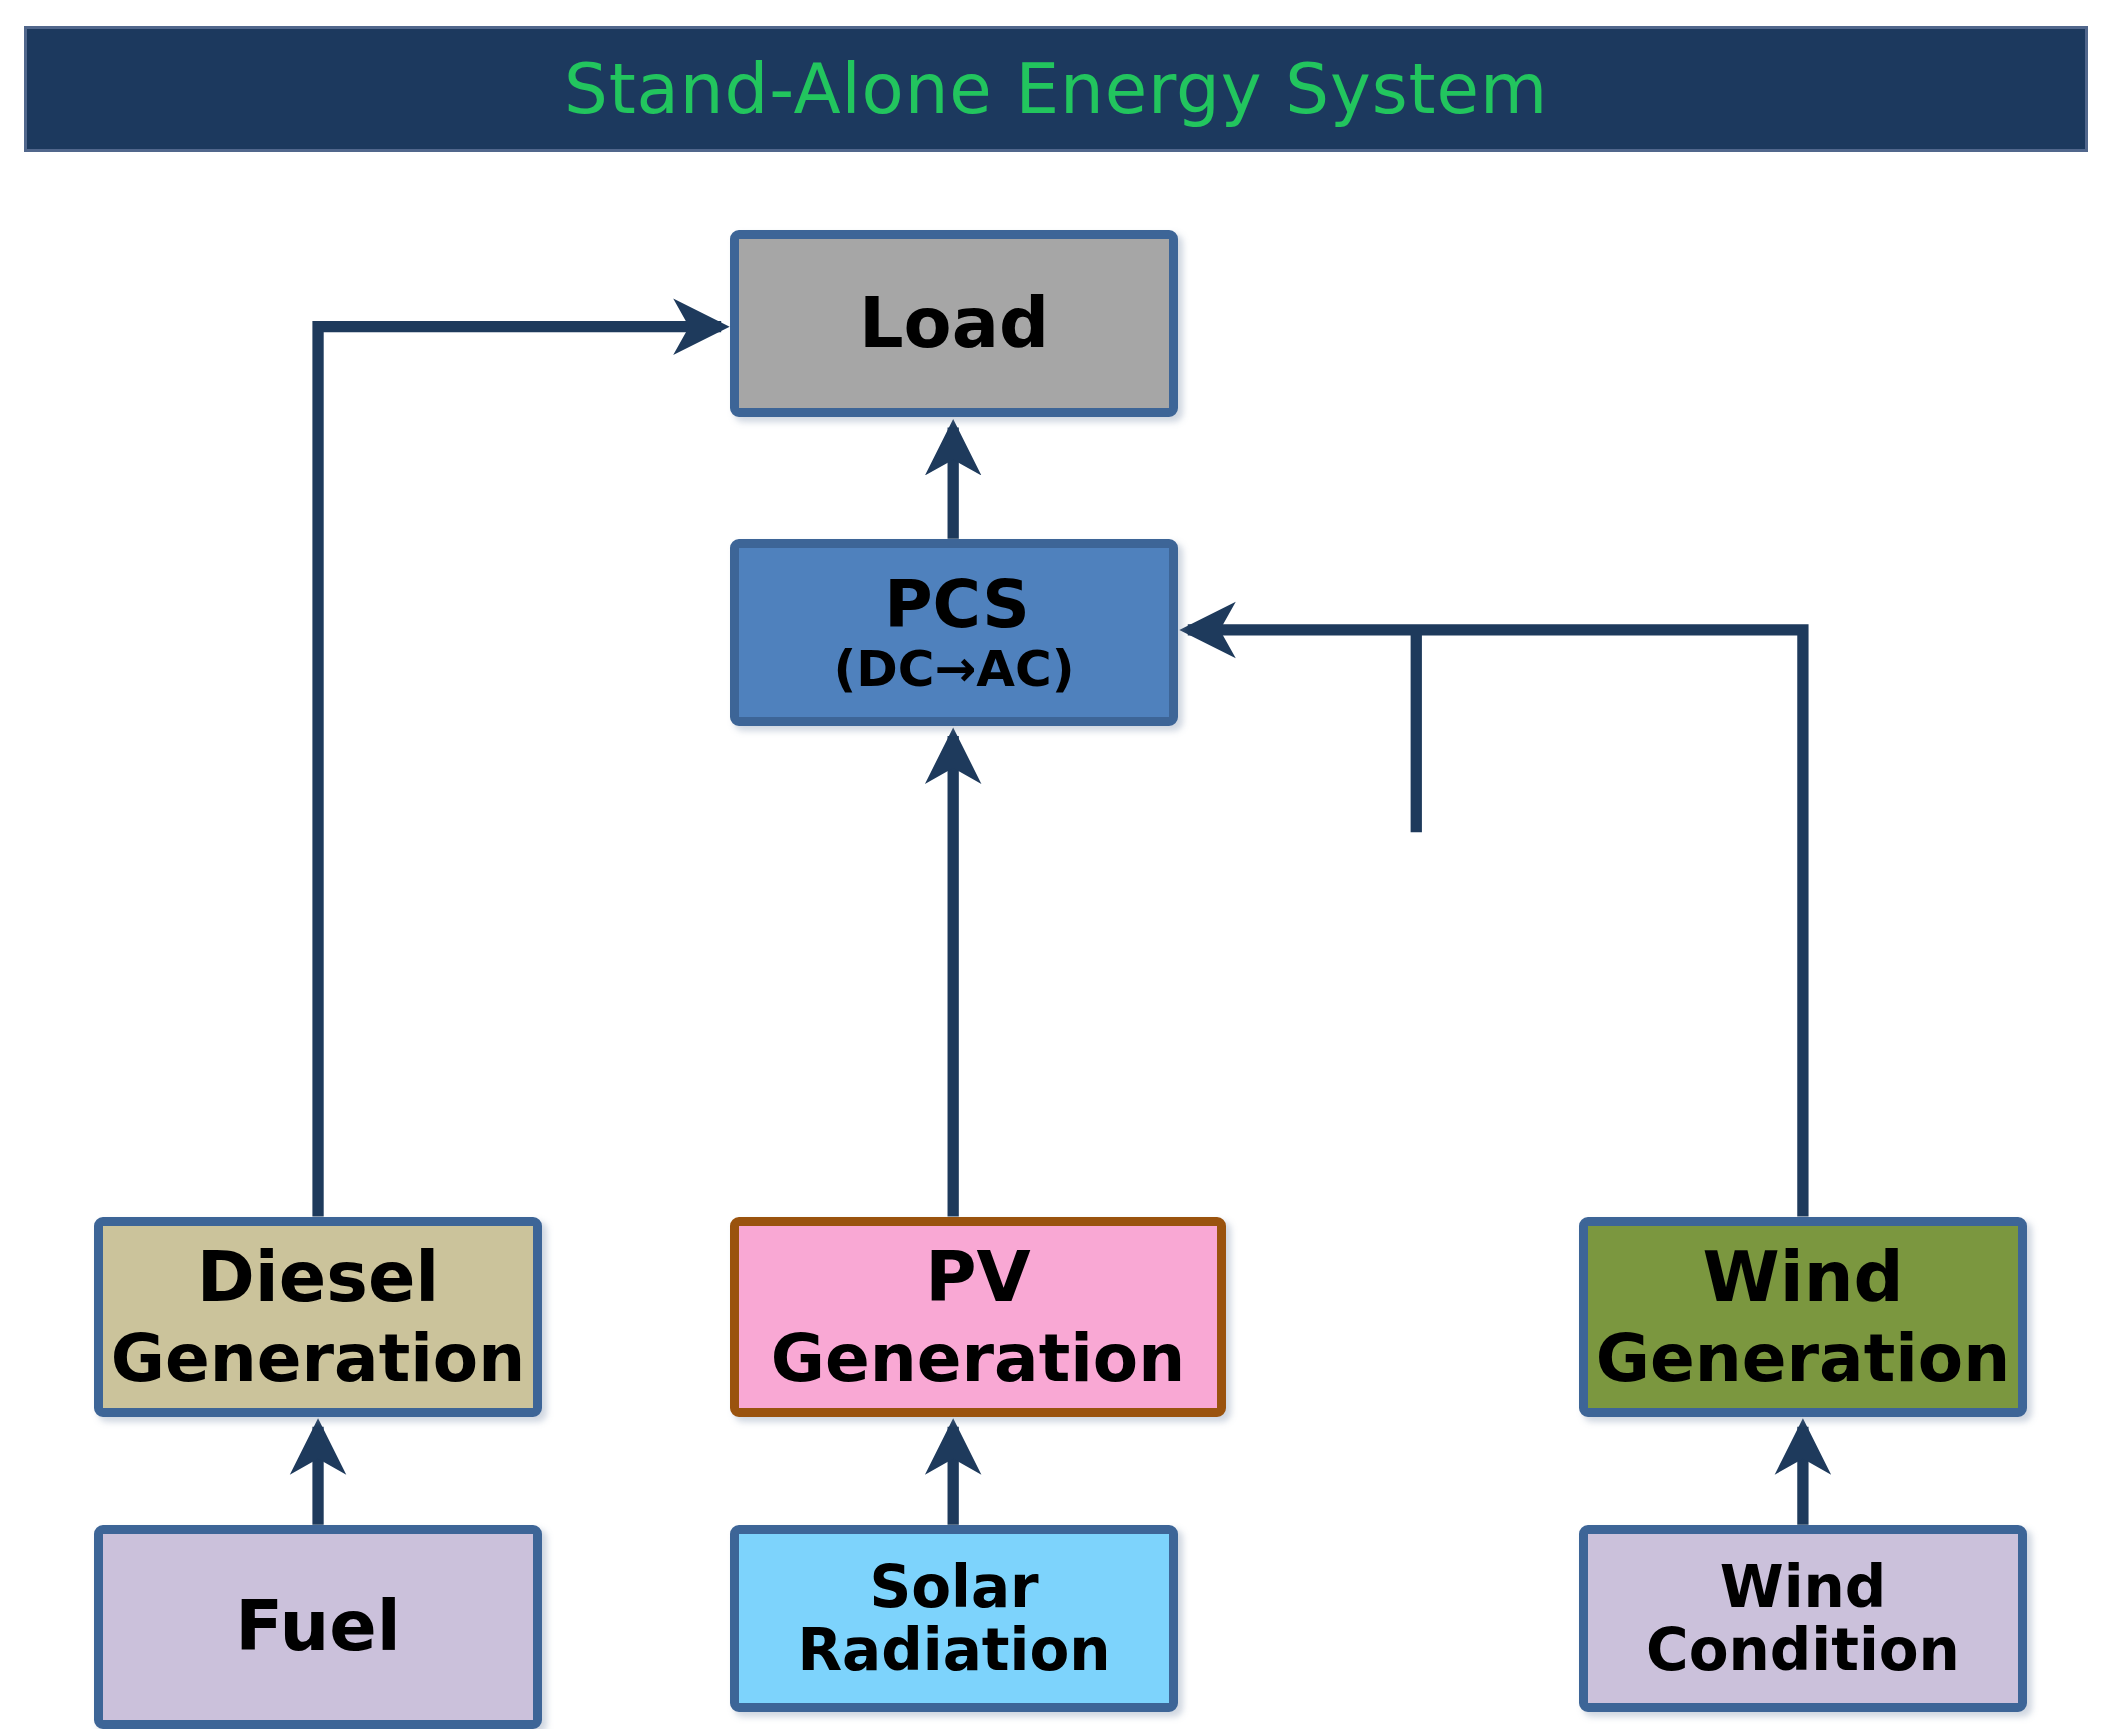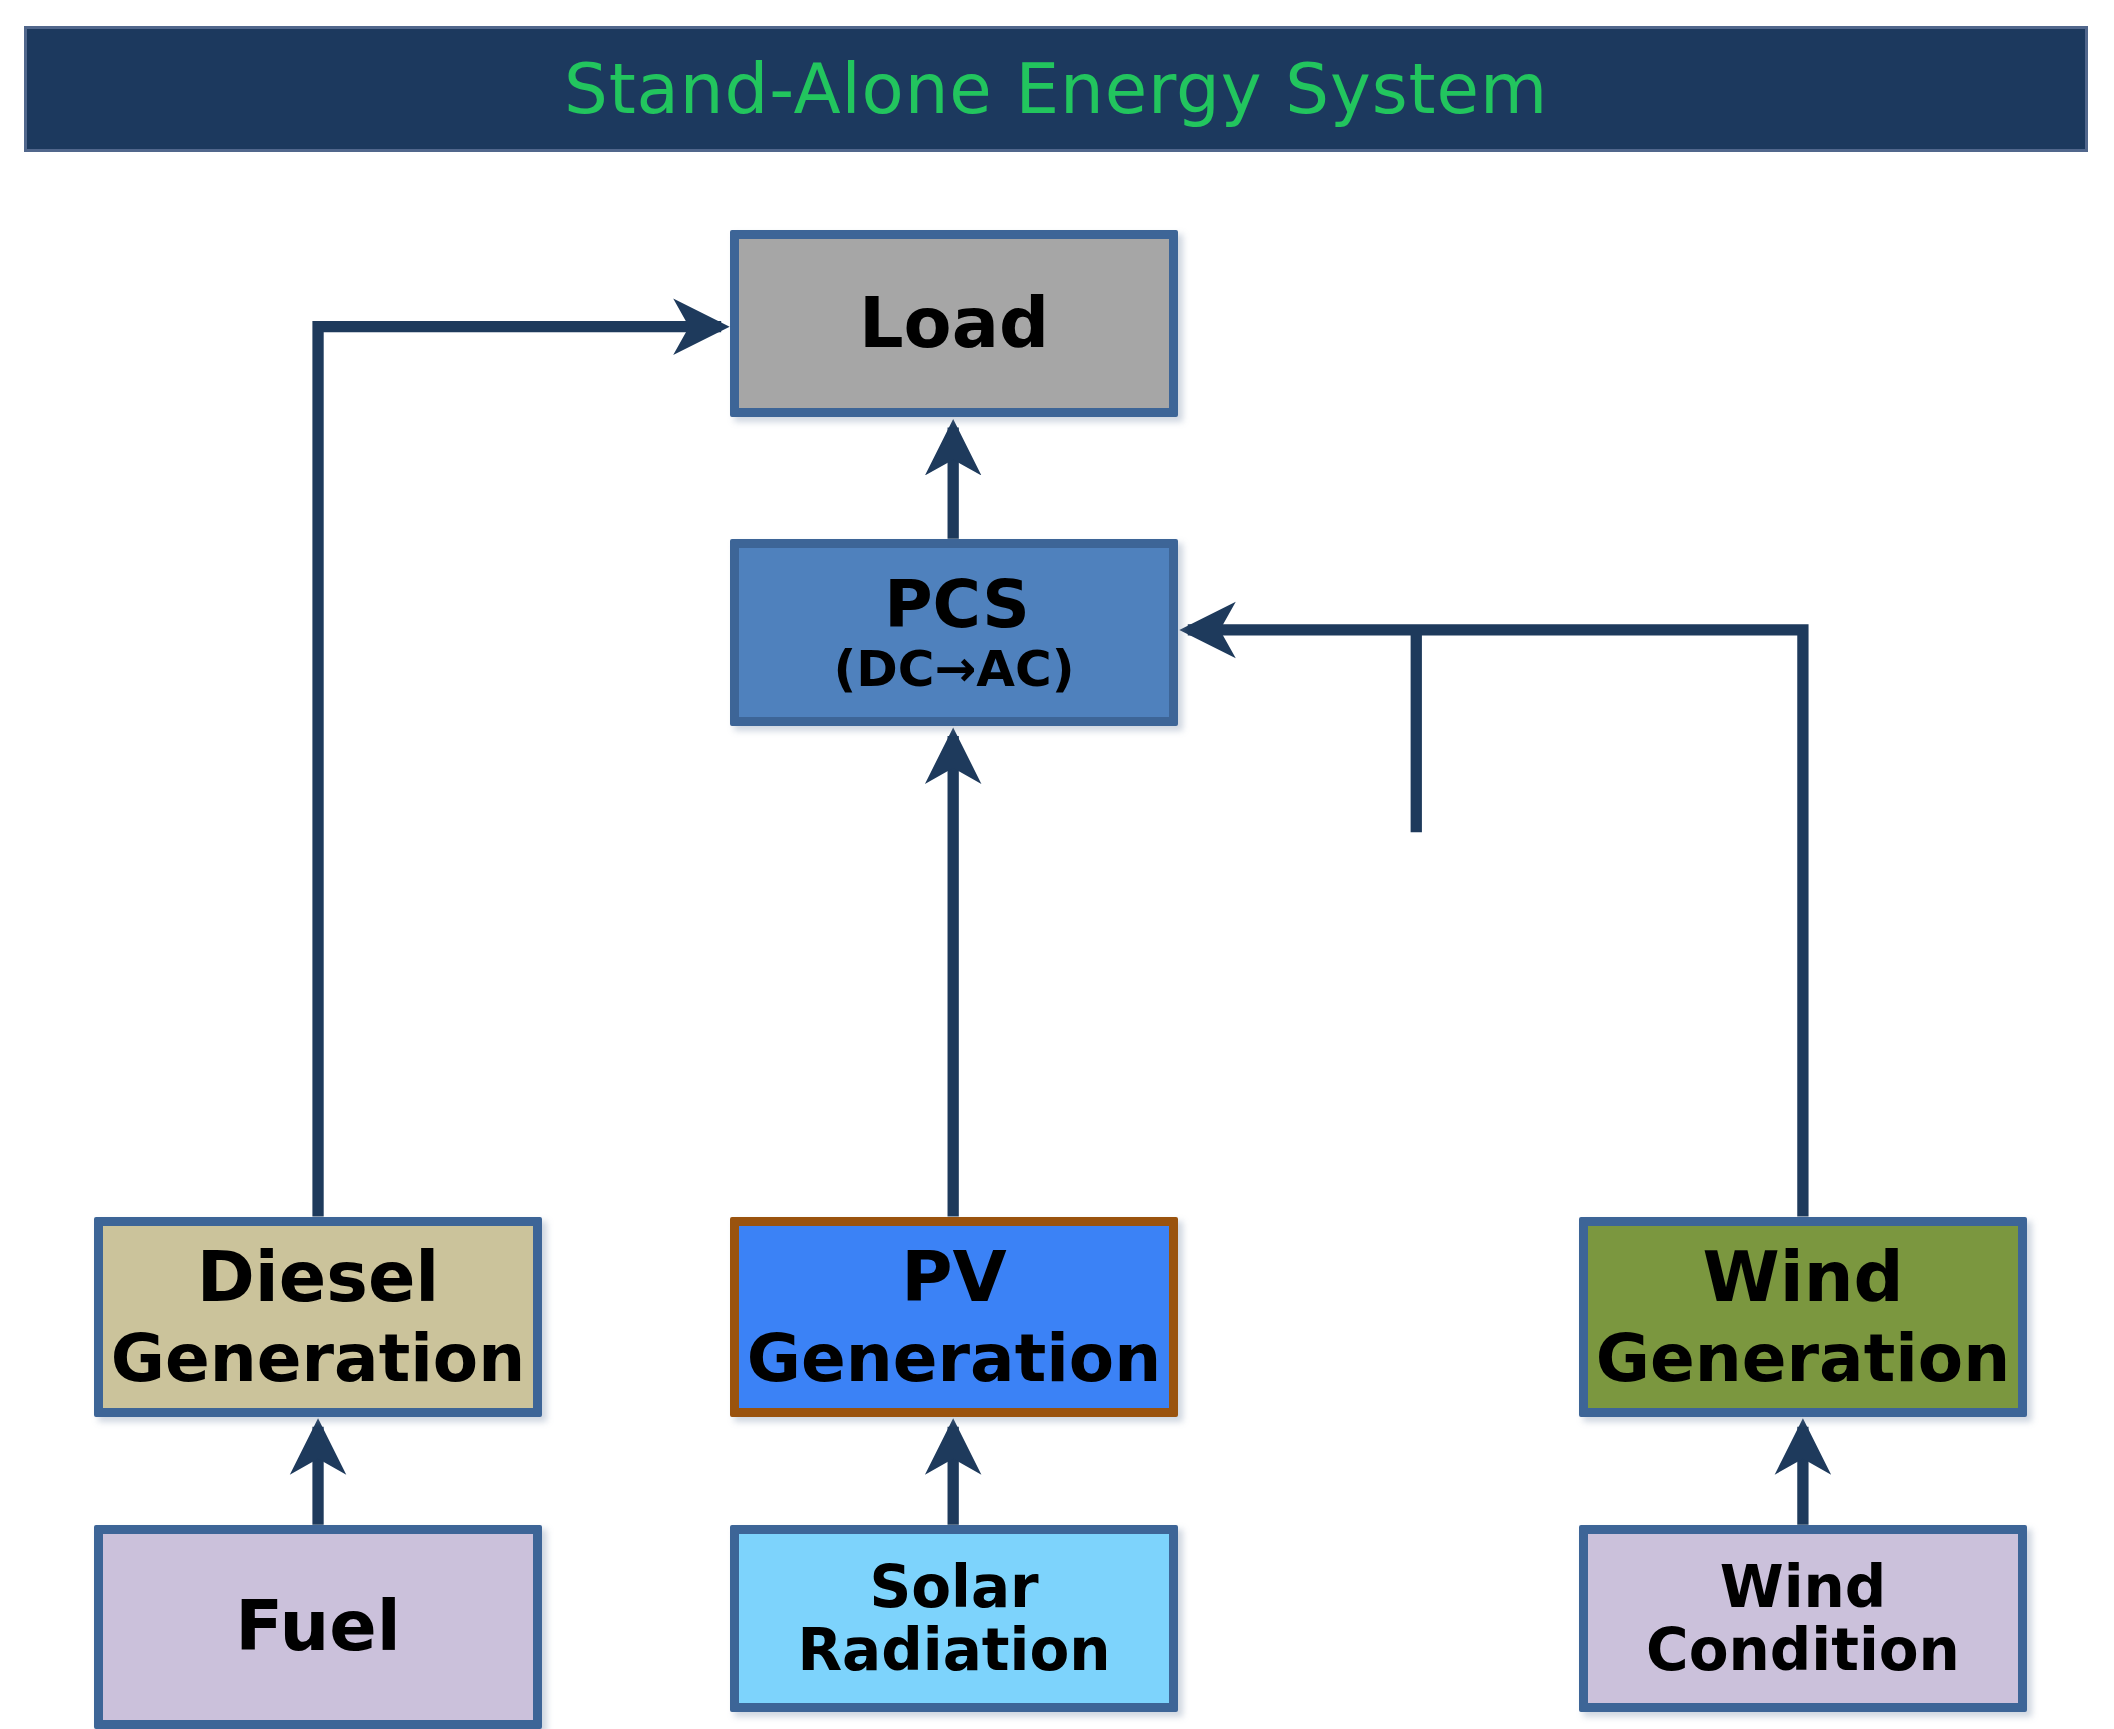--- a/index.html
+++ b/index.html
@@ -34,39 +34,39 @@
     white-space: nowrap;
   }
   .node {
     position: absolute;
     box-sizing: border-box;
     display: flex;
     flex-direction: column;
     align-items: center;
     justify-content: center;
     border: 9.6px solid #3D6597;
-    border-radius: 2px;
+    border-radius: 9px;
     color: #000000;
     text-align: center;
     box-shadow: 4.3px 4.3px 6px rgba(120, 140, 170, 0.35);
     line-height: 1.08;
   }
   .node .main  { font-size: 70px; font-weight: 700; }
   .node .sub   { font-size: 66px; font-weight: 700; margin-top: 8px; }
   .node .line  { font-size: 58px; font-weight: 700; }
 
   
   #node-load          { left: 730px;  top: 230px;  width: 448px; height: 187px; background: #A6A6A6; }
   #node-pcs           { left: 730px;  top: 539px;  width: 448px; height: 187px; background: #4F81BD; }
   #node-pcs .main     { font-size: 66px; margin-left: 6px; }
   #node-pcs .sub      { font-size: 50px; margin-top: 1.7px; }
   #node-ess           { left: 1192px; top: 830px;  width: 448px; height: 187px; background: #4F81BD; }
   #node-ess .main     { font-size: 64px; }
   #node-diesel        { left: 94px;  top: 1217px; width: 448px; height: 200px; background: #CBC39B; }
-  #node-pv            { left: 730px;  top: 1217px; width: 448px; height: 200px; background: #3b82f6; border-color: #9A530E; align-items: center; }
+  #node-pv            { left: 730px;  top: 1217px; width: 496px; height: 200px; background: #f9a8d4; border-color: #9A530E; align-items: center; }
   #node-wind          { left: 1579px; top: 1217px; width: 448px; height: 200px; background: #7B973F; }
   #node-fuel          { left: 94px;  top: 1525px; width: 448px; height: 204px; background: #CBC1DB; }
   #node-solar         { left: 730px;  top: 1525px; width: 448px; height: 187px; background: #7dd3fc; }
   #node-wind-cond     { left: 1579px; top: 1525px; width: 448px; height: 187px; background: #CBC1DB; }
 
   .connector {
     stroke: #1E3A5C;
     stroke-width: 13;
     fill: none;
     stroke-linejoin: miter;

